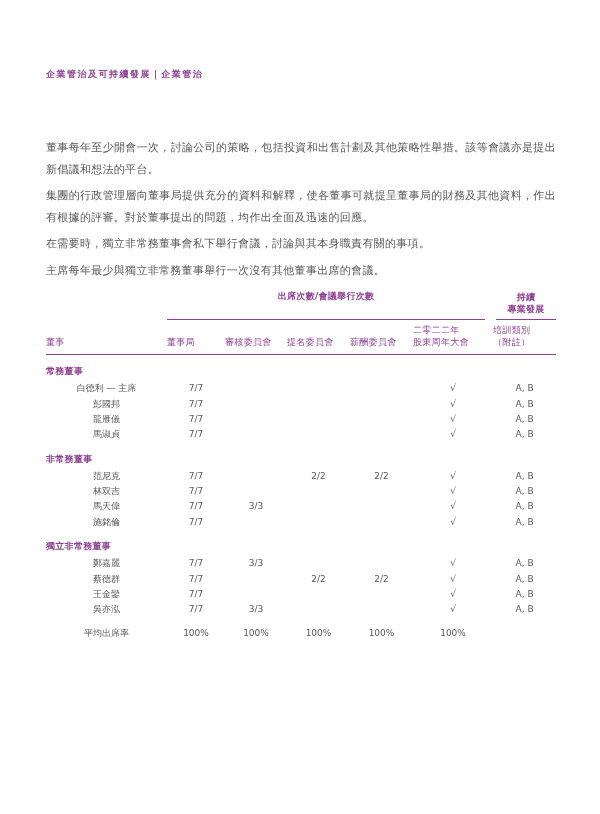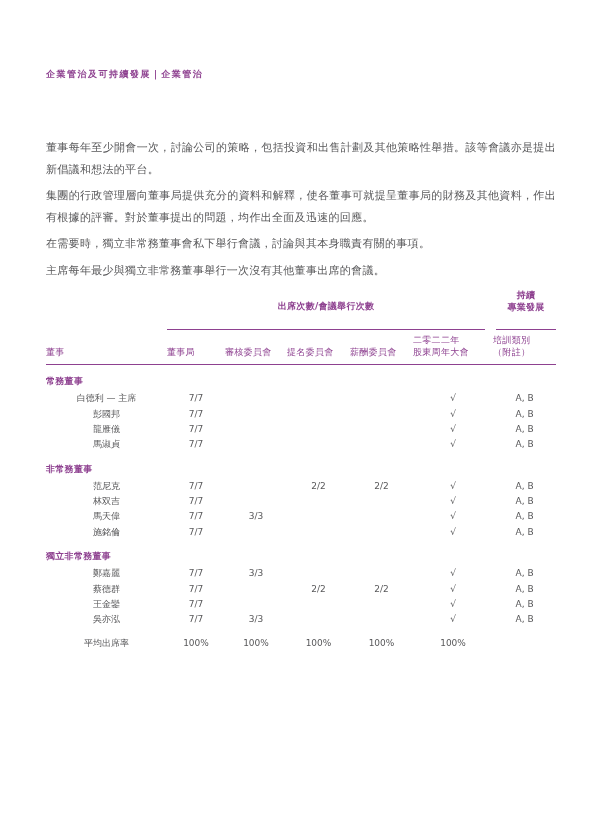--- a/index.html
+++ b/index.html
@@ -51,21 +51,21 @@
   .hdr { color: var(--accent); font-weight: bold; letter-spacing: 0.3px; }
   .row-a th { vertical-align: bottom; }
   .grp-line {
     border-bottom: 1px solid var(--accent);
     padding-bottom: 16px;
     text-align: center;
     margin-right: 8px;
   }
   .cpd-line {
     border-bottom: 1px solid var(--accent);
-    padding-bottom: 16px;
+    padding-bottom: 4px;
     margin-left: 3px;
     line-height: 11.5px;
   }
   .row-b th {
     vertical-align: bottom;
     text-align: left;
     padding-top: 5px;
     padding-bottom: 6px;
     border-bottom: 1.5px solid var(--accent);
     line-height: 11.5px;

